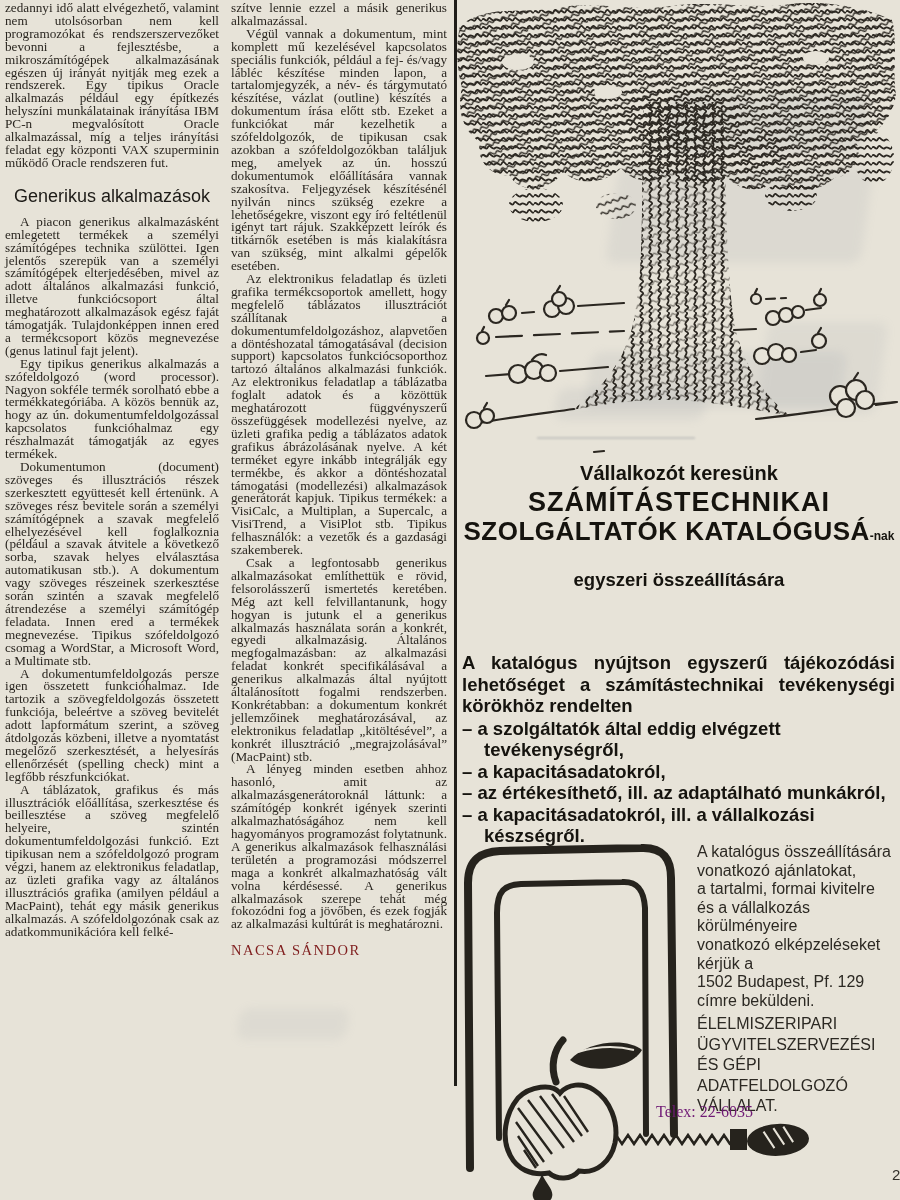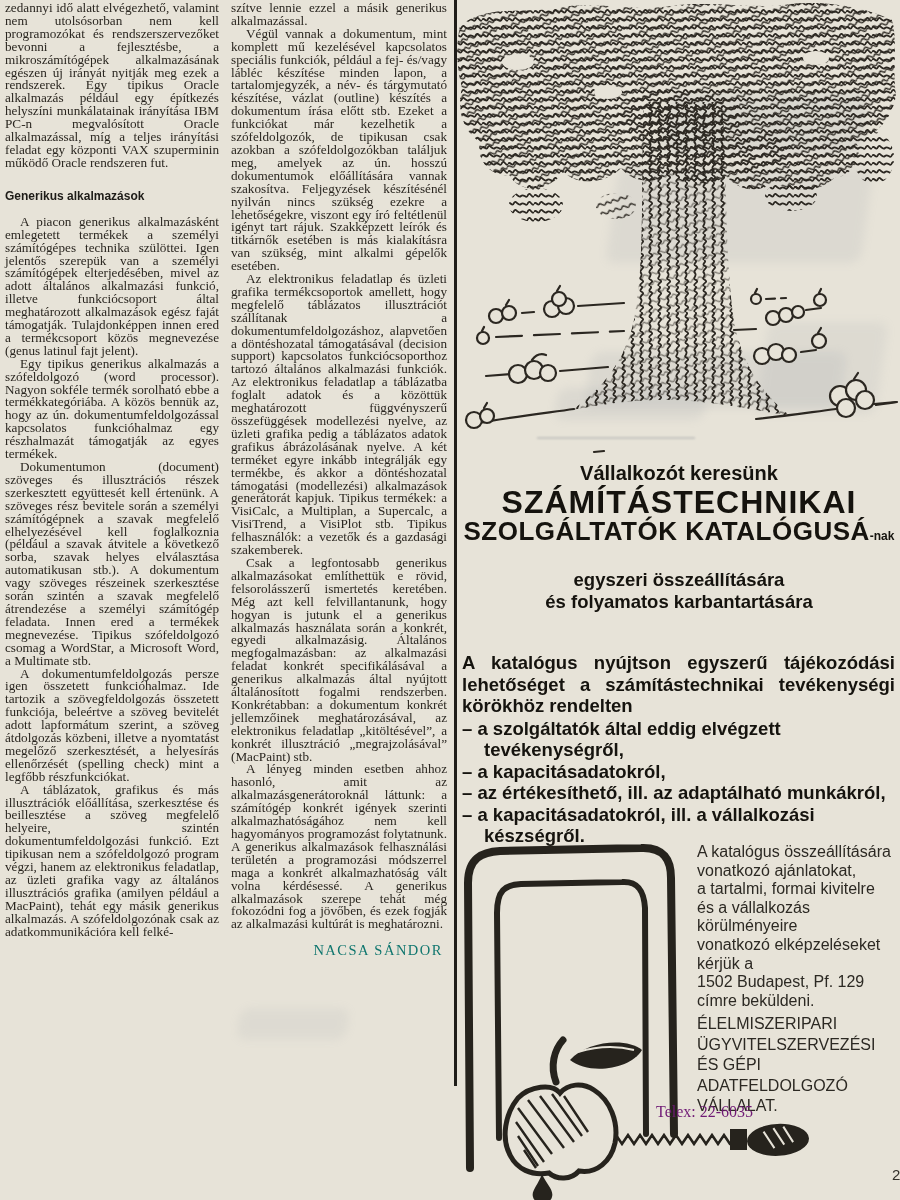--- a/index.html
+++ b/index.html
@@ -8,34 +8,34 @@
     background:#e7e3d8;
     font-family:"Liberation Serif",serif;color:#2a2620;
   }
   
   .col{position:absolute;top:2px;font-size:13.2px;line-height:12.9px;text-align:justify;}
   #col-left{left:5px;width:214px;height:1170px;}
   #col-mid{left:231px;width:216px;height:1120px;}
   .col p{margin:0;}
   .col p.ind{text-indent:15px;}
   .article-heading{
-    font-family:"Liberation Sans",sans-serif;font-weight:bold;
-    font-size:12px;line-height:18px;margin:17px 0 11px 0;color:#1d1b17;text-align:left;
+    font-family:"Liberation Sans",sans-serif;font-weight:normal;
+    font-size:18px;line-height:18px;margin:17px 0 11px 0;color:#1d1b17;text-align:center;
   }
   .author{
-    font-size:14.5px;letter-spacing:1.5px;text-align:right;
-    margin-top:13px;padding-right:4px;color:#0f766e;
+    font-size:14.5px;letter-spacing:1.5px;
+    margin-top:13px;padding-right:4px;color:#7f1d1d;
   }
   
   #divider{position:absolute;left:454px;top:0;width:2.5px;height:1086px;background:#1f1d19;}
   
   .ad{font-family:"Liberation Sans",sans-serif;color:#15130e;}
   #ad-head{position:absolute;left:458px;top:462px;width:442px;text-align:center;}
   #ad-head .intro{font-size:20px;font-weight:bold;margin-bottom:3px;}
-  #ad-head .t1{font-size:32px;font-weight:bold;letter-spacing:1px;line-height:29px;}
+  #ad-head .t1{font-size:27px;font-weight:bold;letter-spacing:1px;line-height:29px;}
   #ad-head .t2{font-size:26px;font-weight:bold;letter-spacing:.5px;line-height:29px;}
   #ad-head .suffix{font-size:12px;font-weight:bold;letter-spacing:0;}
   #ad-sub{position:absolute;left:458px;top:569px;width:442px;text-align:center;
     font-weight:bold;font-size:18.5px;line-height:22px;}
   #ad-body{position:absolute;left:462px;top:652px;width:433px;
     font-weight:bold;font-size:18.5px;line-height:21.5px;}
   #ad-body .lead{text-align:justify;margin:0 0 1px 0;}
   .ad-bullet{padding-left:22px;text-indent:-22px;margin:0;}
   
   #contact{position:absolute;left:697px;top:843px;width:203px;
@@ -182,21 +182,20 @@
   </svg>
 
   <div id="ad-head" class="ad">
     <div class="intro">Vállalkozót keresünk</div>
     <div class="t1">SZÁMÍTÁSTECHNIKAI</div>
     <div class="t2"><span>SZOLGÁLTATÓK KATALÓGUSÁ</span><span class="suffix">-nak</span></div>
   </div>
 
   <div id="ad-sub" class="ad">
     <div>egyszeri összeállítására</div>
-    <div>és folyamatos karbantartására</div>
   </div>
 
   <div id="ad-body" class="ad">
     <p class="lead">A katalógus nyújtson egyszerű tájékozódási lehetőséget a számítástechnikai tevékenységi körökhöz rendelten</p>
     <p class="ad-bullet">– a szolgáltatók által eddig elvégzett tevékenységről,</p>
     <p class="ad-bullet">– a kapacitásadatokról,</p>
     <p class="ad-bullet">– az értékesíthető, ill. az adaptálható munkákról,</p>
     <p class="ad-bullet">– a kapacitásadatokról, ill. a vállalkozási készségről.</p>
   </div>
 

